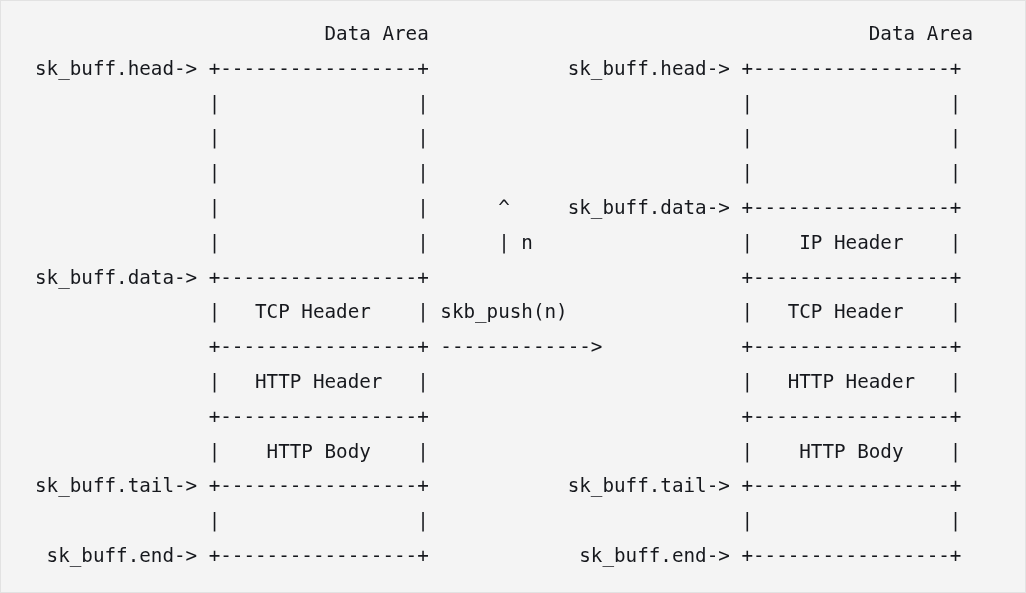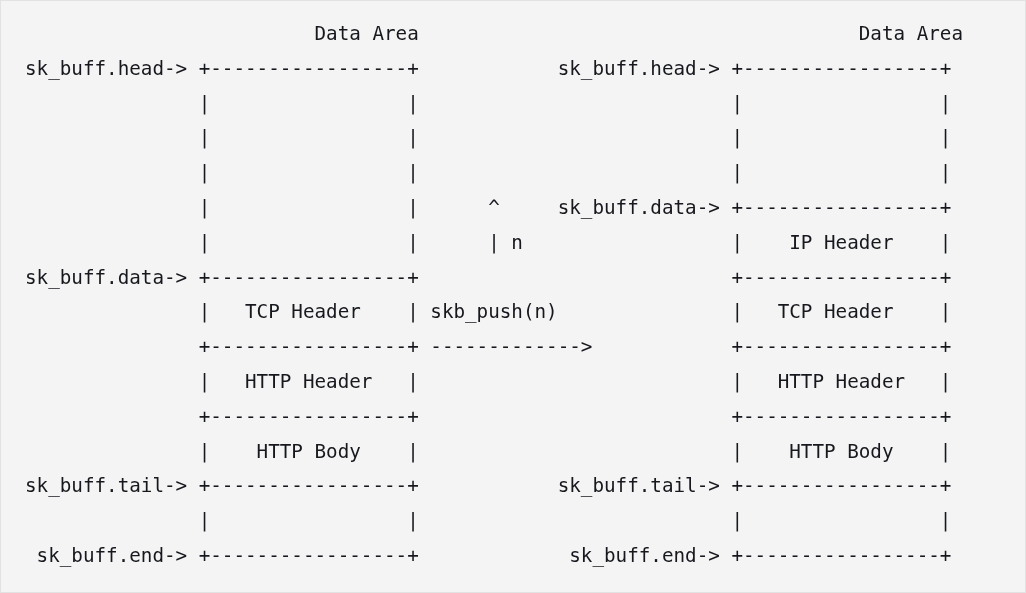--- a/index.html
+++ b/index.html
@@ -31,20 +31,21 @@
     letter-spacing: 0;
     color: #16181d;
     white-space: pre;
     tab-size: 4;
     -webkit-font-smoothing: antialiased;
   }
   
   .grid-row {
     display: block;
     height: 34.8px;
+    margin-left: 10px;
   }
 </style>
 </head>
 <body>
 
 <div id="screenshot" style="background: rgb(244, 244, 244); border-color: rgb(226, 226, 226);">
 
   <pre id="ascii-canvas" style="color: rgb(22, 24, 29); line-height: 34.8px; font-size: 19.24px; padding-top: 16px; padding-left: 24px; box-sizing: border-box;"><span class="grid-row" style="height: 34.8px;">                         Data Area                                      Data Area</span><span class="grid-row" style="height: 34.8px;">sk_buff.head-&gt; +-----------------+            sk_buff.head-&gt; +-----------------+</span><span class="grid-row" style="height: 34.8px;">               |                 |                           |                 |</span><span class="grid-row" style="height: 34.8px;">               |                 |                           |                 |</span><span class="grid-row" style="height: 34.8px;">               |                 |                           |                 |</span><span class="grid-row" style="height: 34.8px;">               |                 |      ^     sk_buff.data-&gt; +-----------------+</span><span class="grid-row" style="height: 34.8px;">               |                 |      | n                  |    IP Header    |</span><span class="grid-row" style="height: 34.8px;">sk_buff.data-&gt; +-----------------+                           +-----------------+</span><span class="grid-row" style="height: 34.8px;">               |   TCP Header    | skb_push(n)               |   TCP Header    |</span><span class="grid-row" style="height: 34.8px;">               +-----------------+ -------------&gt;            +-----------------+</span><span class="grid-row" style="height: 34.8px;">               |   HTTP Header   |                           |   HTTP Header   |</span><span class="grid-row" style="height: 34.8px;">               +-----------------+                           +-----------------+</span><span class="grid-row" style="height: 34.8px;">               |    HTTP Body    |                           |    HTTP Body    |</span><span class="grid-row" style="height: 34.8px;">sk_buff.tail-&gt; +-----------------+            sk_buff.tail-&gt; +-----------------+</span><span class="grid-row" style="height: 34.8px;">               |                 |                           |                 |</span><span class="grid-row" style="height: 34.8px;"> sk_buff.end-&gt; +-----------------+             sk_buff.end-&gt; +-----------------+</span></pre>
 
 </div>

